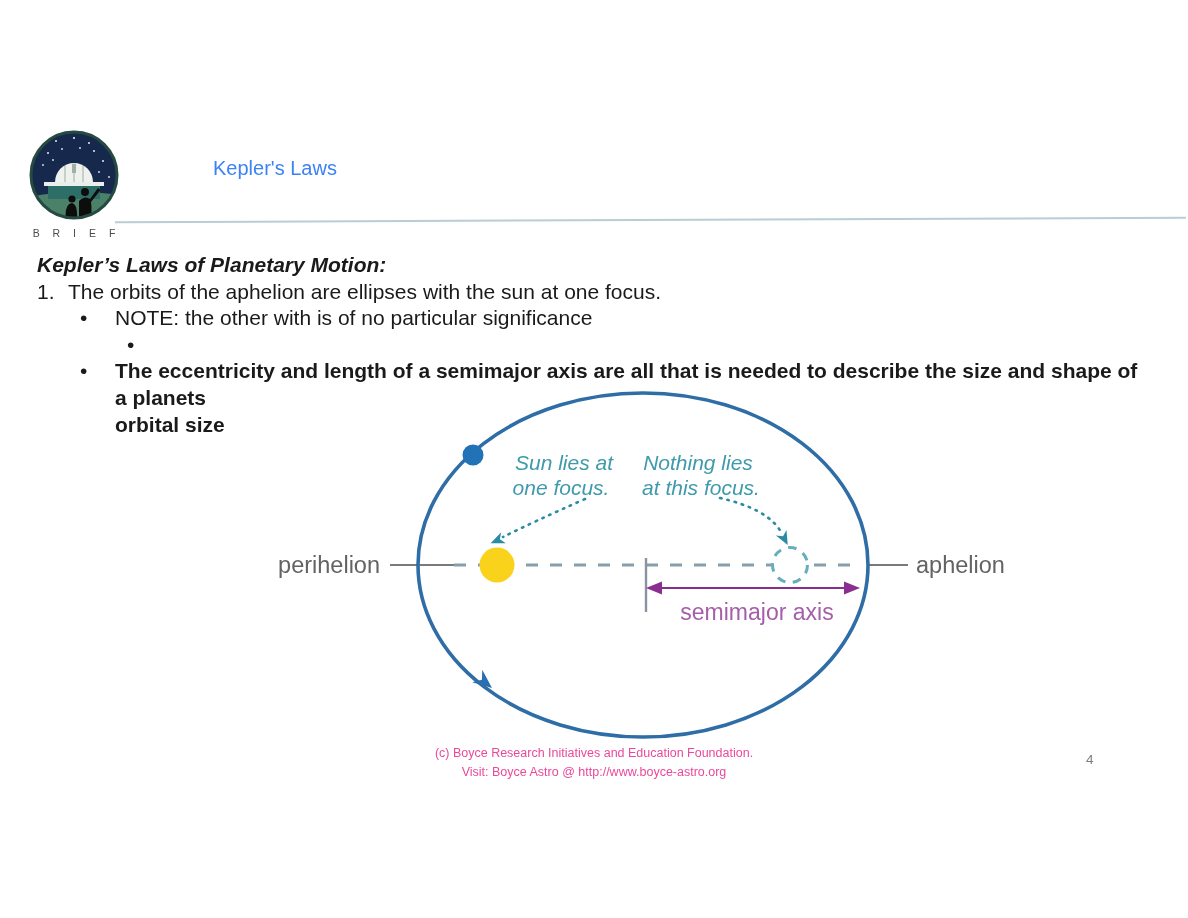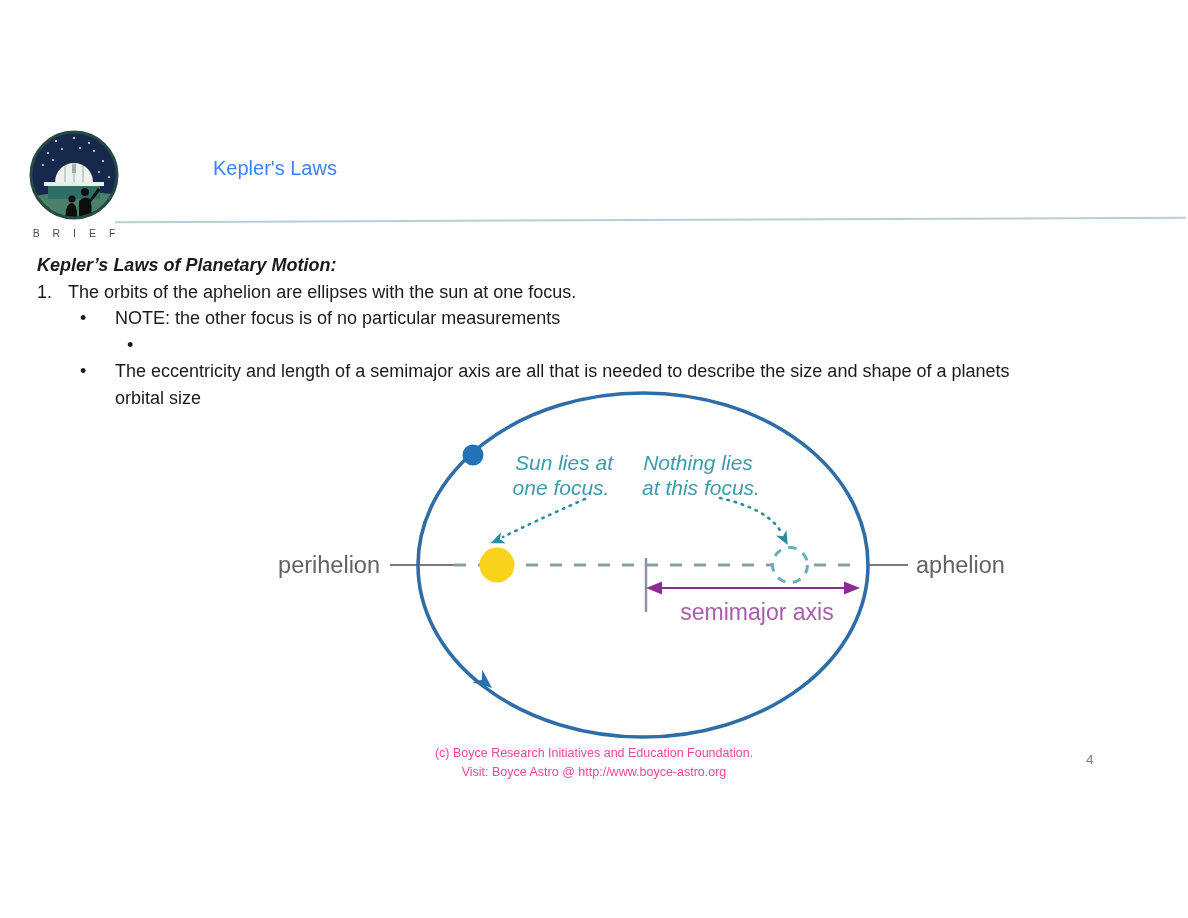--- a/index.html
+++ b/index.html
@@ -7,29 +7,29 @@
     position:relative;width:1188px;height:918px;background:#ffffff;overflow:hidden;
     font-family:"Liberation Sans",sans-serif;color:#1a1a1a;
   }
   
   .logo{position:absolute;left:27px;top:129px;width:94px;text-align:center;}
   .logo-text{margin-top:2px;font-size:10.5px;letter-spacing:5px;color:#4c4c4c;padding-left:5px;}
   
   .title{position:absolute;left:213px;top:157px;font-size:20px;color:#3b82f6;}
   .rule{position:absolute;left:115px;top:219px;width:1071px;height:2px;background:#b9cdd6;transform:rotate(-0.25deg);}
   
-  .content{position:absolute;left:37px;top:252px;width:1105px;font-size:18px;line-height:26.6px;}
+  .content{position:absolute;left:37px;top:252px;width:1105px;font-size:21px;line-height:26.6px;}
   .h{font-weight:bold;font-style:italic;}
   .row{display:flex;align-items:flex-start;}
   .row .num{width:31px;flex:0 0 31px;}
   .row.lvl2{margin-left:43px;}
   .row.lvl2 .blt{width:35px;flex:0 0 35px;}
   .row.lvl3{margin-left:90px;}
   .row.lvl3 .blt{width:33px;flex:0 0 33px;}
-  .block{display:block;}
+  .block{display:block;font-weight:bold;}
   
   .diagram{position:absolute;left:240px;top:383px;}
   .diagram text{font-family:"Liberation Sans",sans-serif;}
   .cap{font-style:italic;font-size:21px;fill:#3f9aab;}
   .axis-label{font-size:23.5px;fill:#636363;}
   .semimajor-label{font-size:23px;fill:#a55fa8;}
   
   .footer{position:absolute;left:344px;top:744px;width:500px;text-align:center;
           font-size:12.5px;line-height:18.5px;color:#ec4899;}
   .pagenum{position:absolute;left:1086px;top:752px;font-size:13.5px;color:#7d7d7d;}
@@ -84,21 +84,21 @@
   <div class="rule"></div>
 
   <div class="content">
     <div class="h">Kepler’s Laws of Planetary Motion:</div>
     <div class="row lvl1">
       <span class="num">1.</span>
       <span class="txt">The orbits of the aphelion are ellipses with the sun at one focus.</span>
     </div>
     <div class="row lvl2">
       <span class="blt">•</span>
-      <span class="txt">NOTE: the other focus is of no particular measurements</span>
+      <span class="txt">NOTE: the other with is of no particular significance</span>
     </div>
     <div class="row lvl3">
       <span class="blt">•</span>
     </div>
     <div class="row lvl2">
       <span class="blt">•</span>
       <span class="txt">
           <span class="block">The eccentricity and length of a semimajor axis are all that is needed to describe the size and shape of a planets</span>
           <span class="block">orbital size</span>
         </span>

